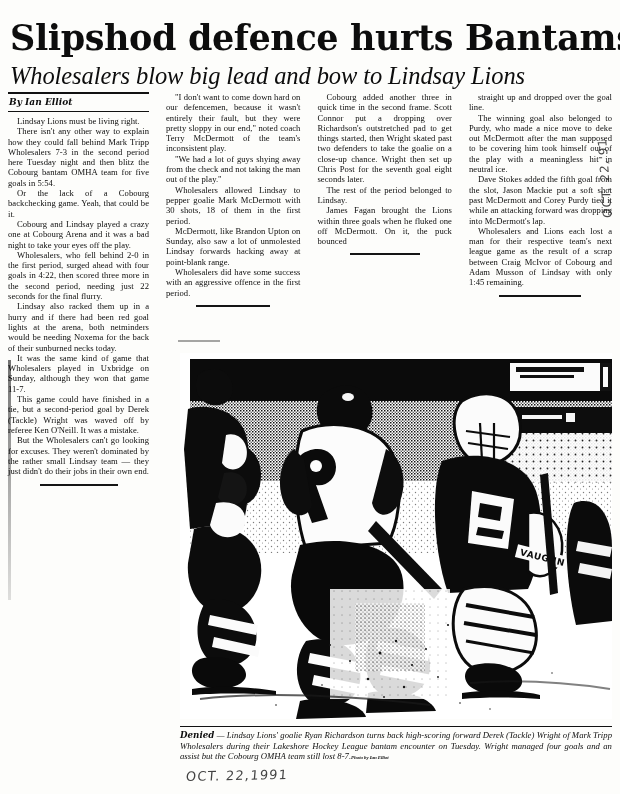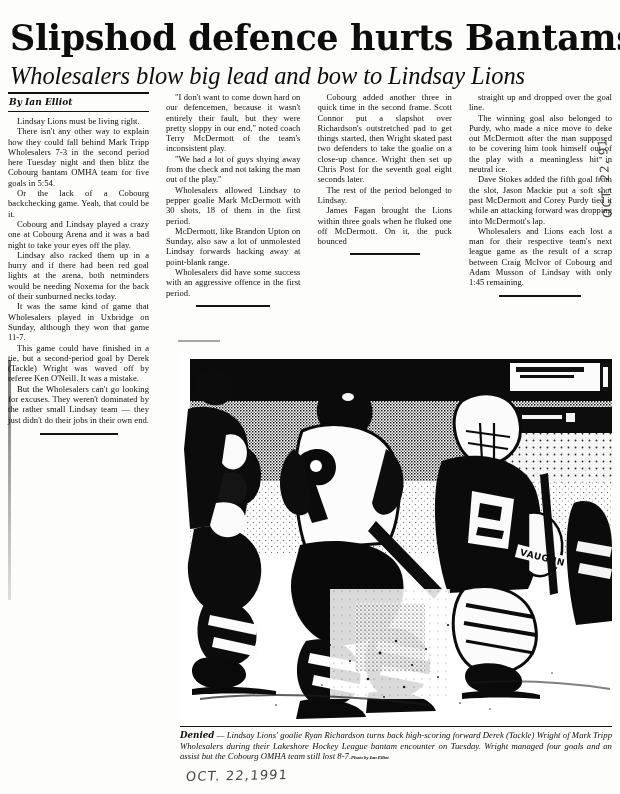--- a/index.html
+++ b/index.html
@@ -215,38 +215,39 @@
   <div class="cols">
 
     <div class="col">
       <div class="byline-rule-top"></div>
       <div class="byline">By Ian Elliot</div>
       <div class="byline-rule-bot"></div>
       <p>Lindsay Lions must be living right.</p>
       <p>There isn't any other way to explain how they could fall behind Mark Tripp Wholesalers 7-3 in the second period here Tuesday night and then blitz the Cobourg bantam OMHA team for five goals in 5:54.</p>
       <p>Or the lack of a Cobourg backchecking game. Yeah, that could be it.</p>
       <p>Cobourg and Lindsay played a crazy one at Cobourg Arena and it was a bad night to take your eyes off the play.</p>
+      <p>Wholesalers, who fell behind 2-0 in the first period, surged ahead with four goals in 4:22, then scored three more in the second period, needing just 22 seconds for the final flurry.</p>
       <p>Lindsay also racked them up in a hurry and if there had been red goal lights at the arena, both netminders would be needing Noxema for the back of their sunburned necks today.</p>
       <p>It was the same kind of game that Wholesalers played in Uxbridge on Sunday, although they won that game 11-7.</p>
       <p>This game could have finished in a tie, but a second-period goal by Derek (Tackle) Wright was waved off by referee Ken O'Neill. It was a mistake.</p>
       <p>But the Wholesalers can't go looking for excuses. They weren't dominated by the rather small Lindsay team — they just didn't do their jobs in their own end.</p>
       <div class="end-rule"></div>
     </div>
 
     <div class="col">
       <p>"I don't want to come down hard on our defencemen, because it wasn't entirely their fault, but they were pretty sloppy in our end," noted coach Terry McDermott of the team's inconsistent play.</p>
       <p>"We had a lot of guys shying away from the check and not taking the man out of the play."</p>
       <p>Wholesalers allowed Lindsay to pepper goalie Mark McDermott with 30 shots, 18 of them in the first period.</p>
       <p>McDermott, like Brandon Upton on Sunday, also saw a lot of unmolested Lindsay forwards hacking away at point-blank range.</p>
       <p>Wholesalers did have some success with an aggressive offence in the first period.</p>
       <div class="end-rule c2"></div>
     </div>
 
     <div class="col">
-      <p>Cobourg added another three in quick time in the second frame. Scott Connor put a slapshot over Richardson's outstretched pad to get things started, then Wright skated past two defenders to take the goalie on a close-up chance. Wright then set up Chris Post for the seventh goal eight seconds later.</p>
+      <p>Cobourg added another three in quick time in the second frame. Scott Connor put a dropping over Richardson's outstretched pad to get things started, then Wright skated past two defenders to take the goalie on a close-up chance. Wright then set up Chris Post for the seventh goal eight seconds later.</p>
       <p>The rest of the period belonged to Lindsay.</p>
       <p>James Fagan brought the Lions within three goals when he fluked one off McDermott. On it, the puck bounced</p>
       <div class="end-rule c3"></div>
     </div>
 
     <div class="col">
       <p>straight up and dropped over the goal line.</p>
       <p>The winning goal also belonged to Purdy, who made a nice move to deke out McDermott after the man supposed to be covering him took himself out of the play with a meaningless hit in neutral ice.</p>
       <p>Dave Stokes added the fifth goal from the slot, Jason Mackie put a soft shot past McDermott and Corey Purdy tied it while an attacking forward was dropping into McDermott's lap.</p>
       <p>Wholesalers and Lions each lost a man for their respective team's next league game as the result of a scrap between Craig McIvor of Cobourg and Adam Musson of Lindsay with only 1:45 remaining.</p>

